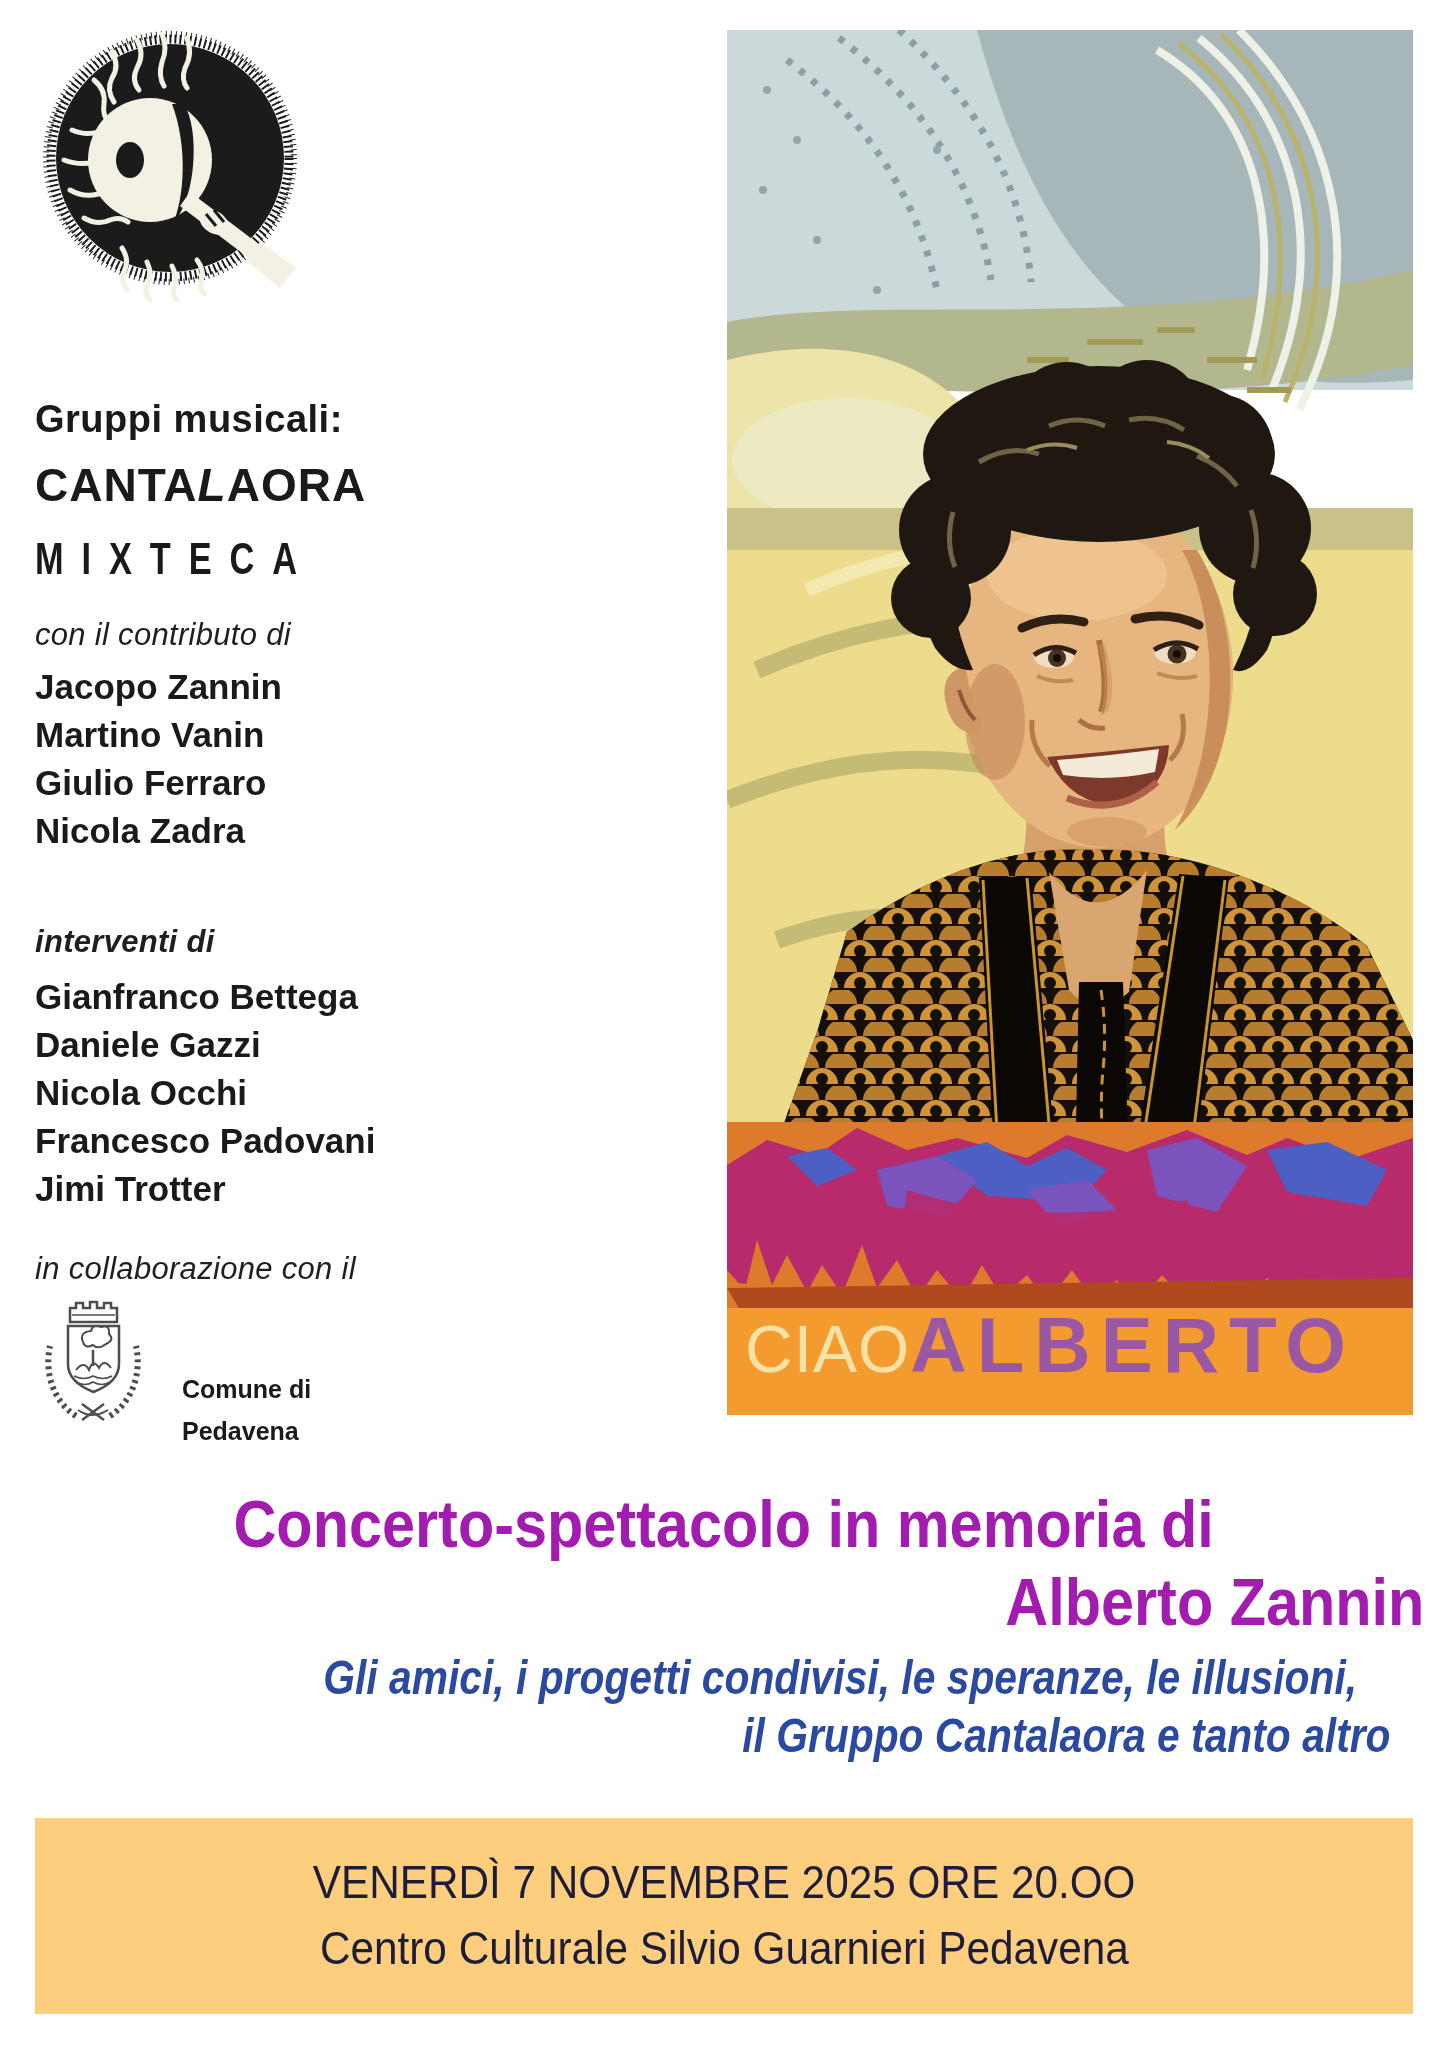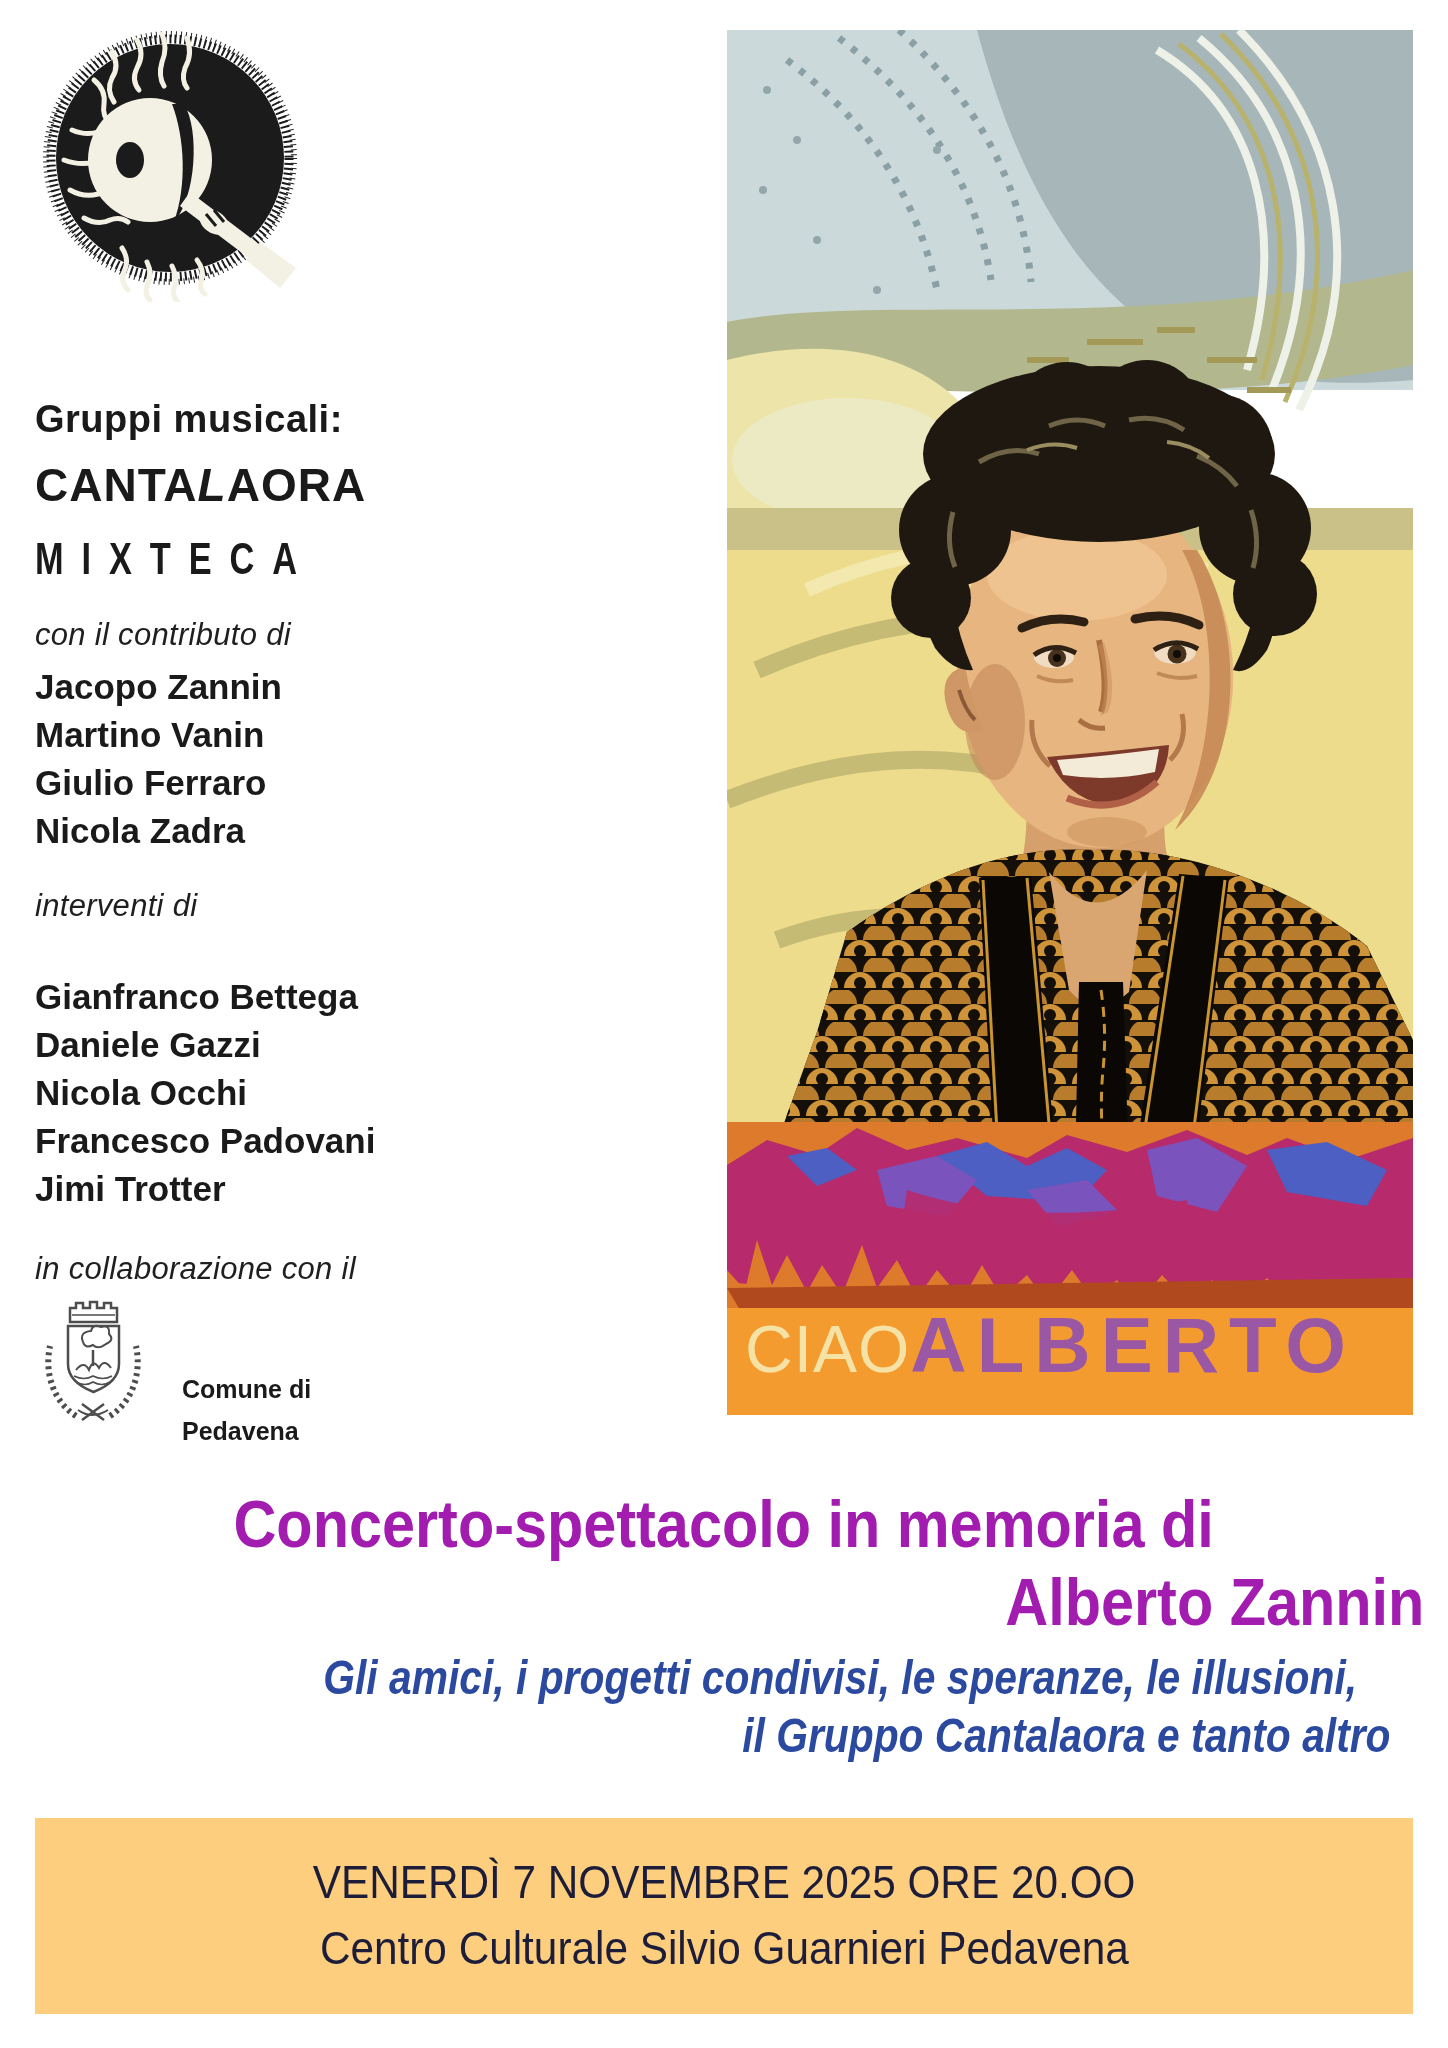--- a/index.html
+++ b/index.html
@@ -9,21 +9,21 @@
   }
   .abs{position:absolute;}
   
   .groups-heading{left:35px;top:398px;font-size:38px;font-weight:700;letter-spacing:.5px;}
   .band1{left:35px;top:458px;font-size:46px;font-weight:700;letter-spacing:1px;}
   .band1 .it{font-style:italic;}
   .band2{left:35px;top:534px;font-size:44px;font-weight:900;letter-spacing:23px;
          transform:scaleX(.78);transform-origin:left center;white-space:nowrap;}
   .ital-label{font-style:italic;font-size:31px;color:#1f1f1f;letter-spacing:.3px;}
   .contrib-label{left:35px;top:617px;}
-  .interv-label{left:35px;top:888px;}
+  .interv-label{left:35px;top:924px;font-weight:bold;}
   .collab-label{left:35px;top:1251px;}
   .names{left:35px;font-size:35px;font-weight:700;line-height:48px;white-space:nowrap;}
   .names1{top:663px;}
   .names2{top:973px;}
   .coat{left:36px;top:1294px;width:114px;height:134px;}
   .comune{left:182px;top:1326px;font-size:25px;font-weight:700;line-height:42px;margin-top:42px;}
   
   .artwork{left:727px;top:30px;width:686px;height:1385px;}
   .artwork svg{display:block;width:100%;height:100%;}
   .caption{left:745px;top:1306px;width:680px;white-space:nowrap;line-height:78px;}

